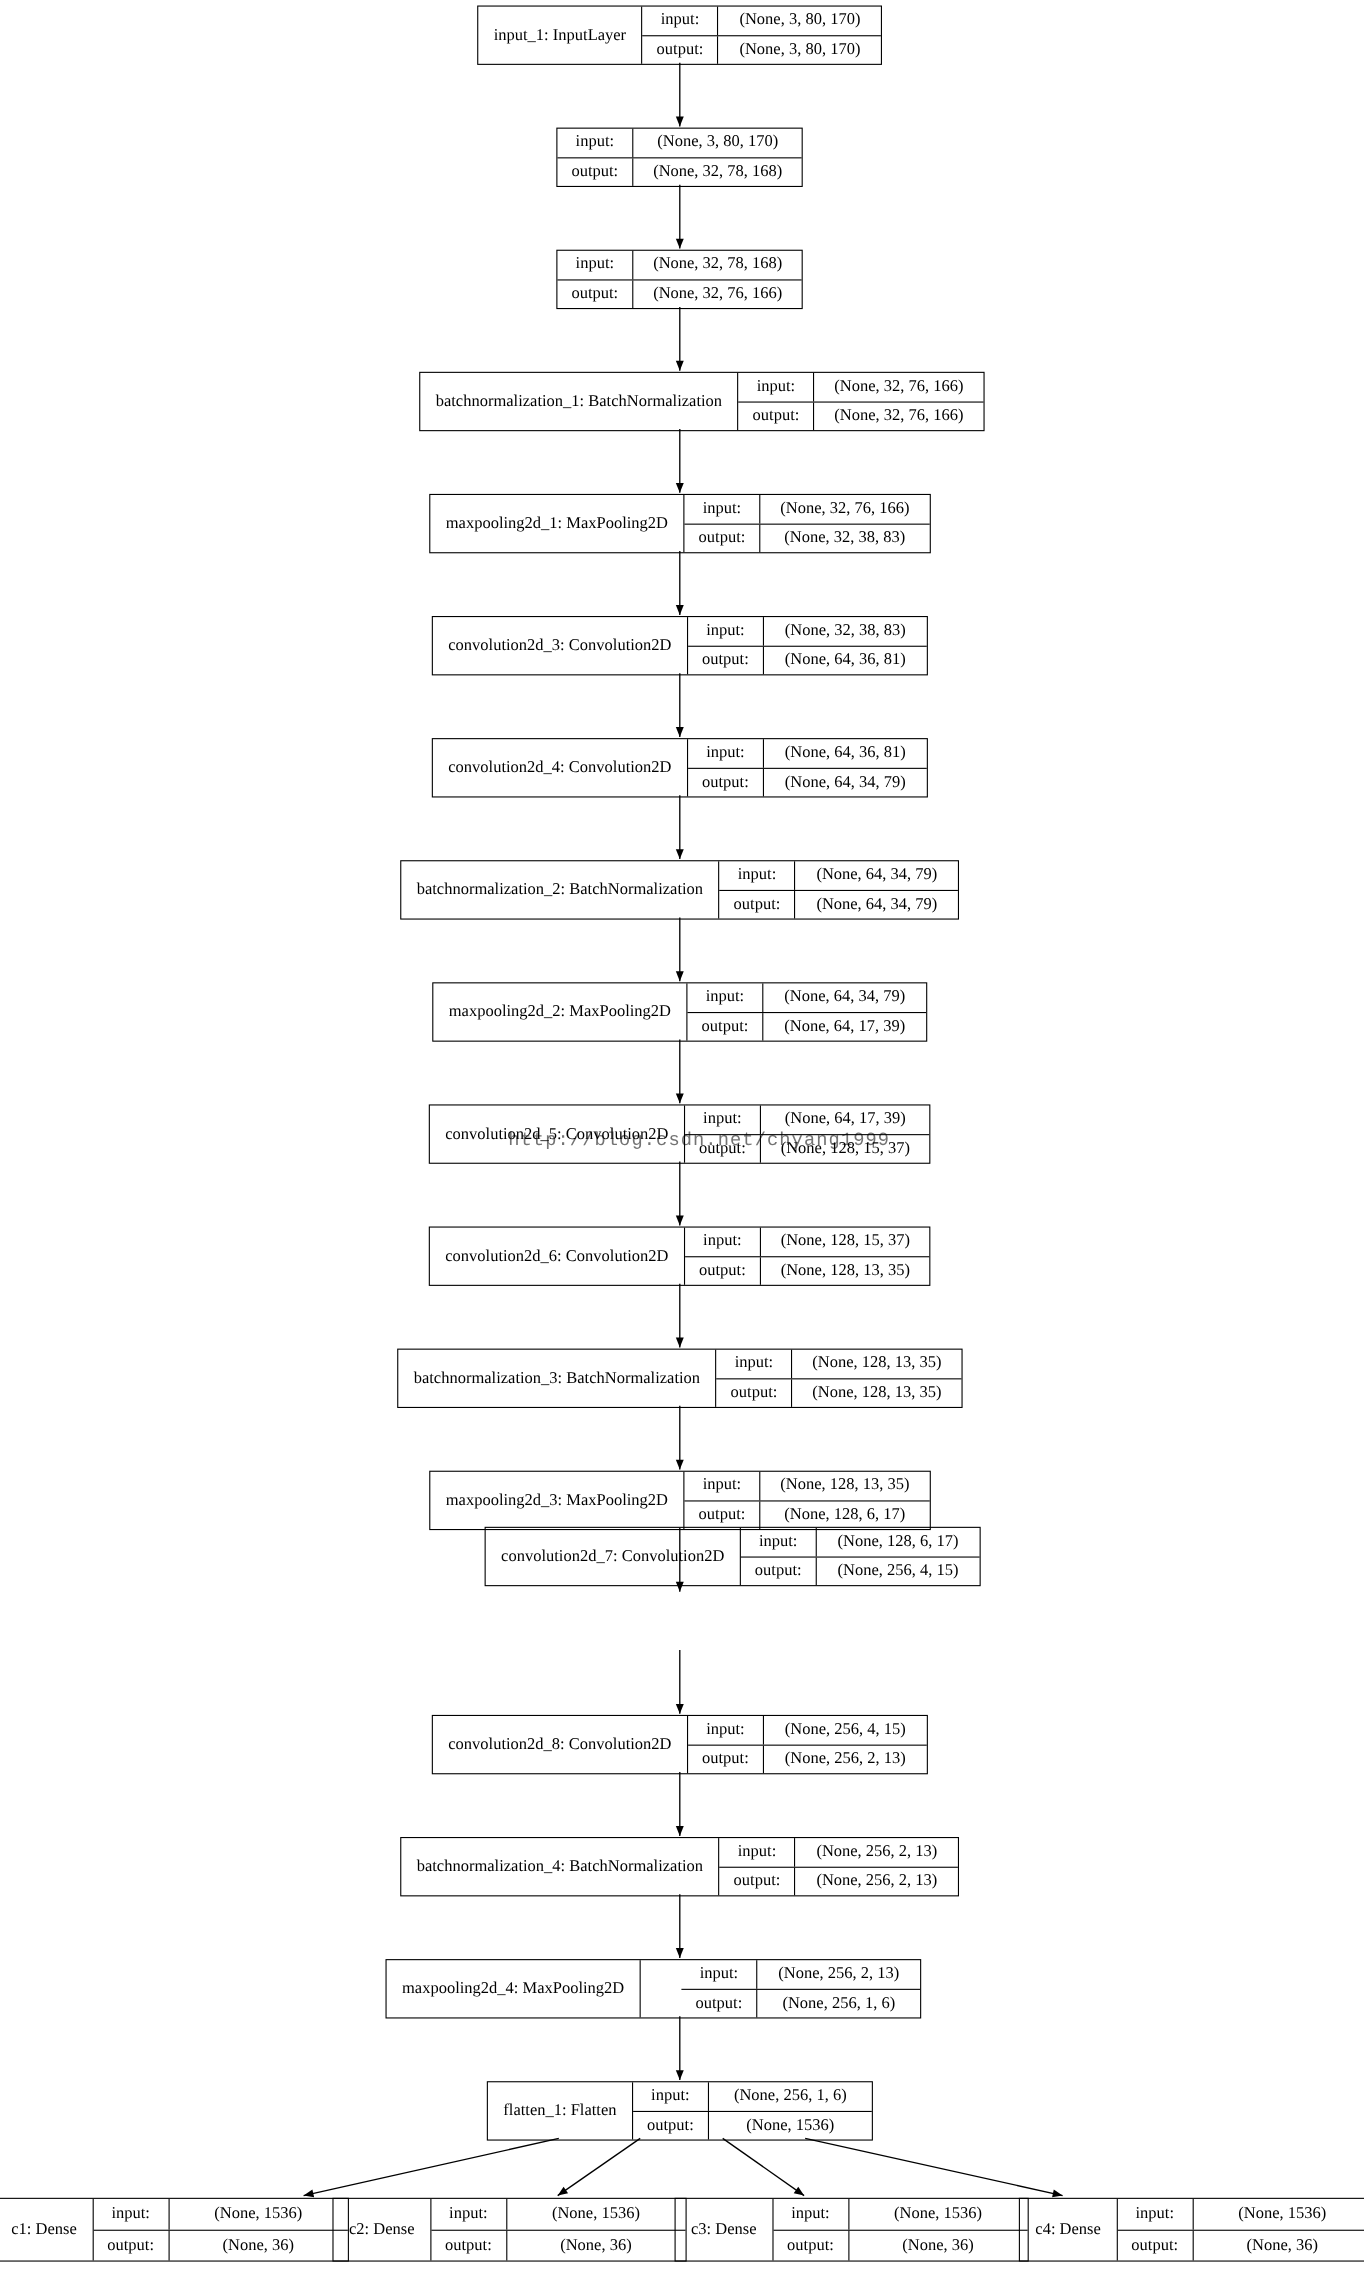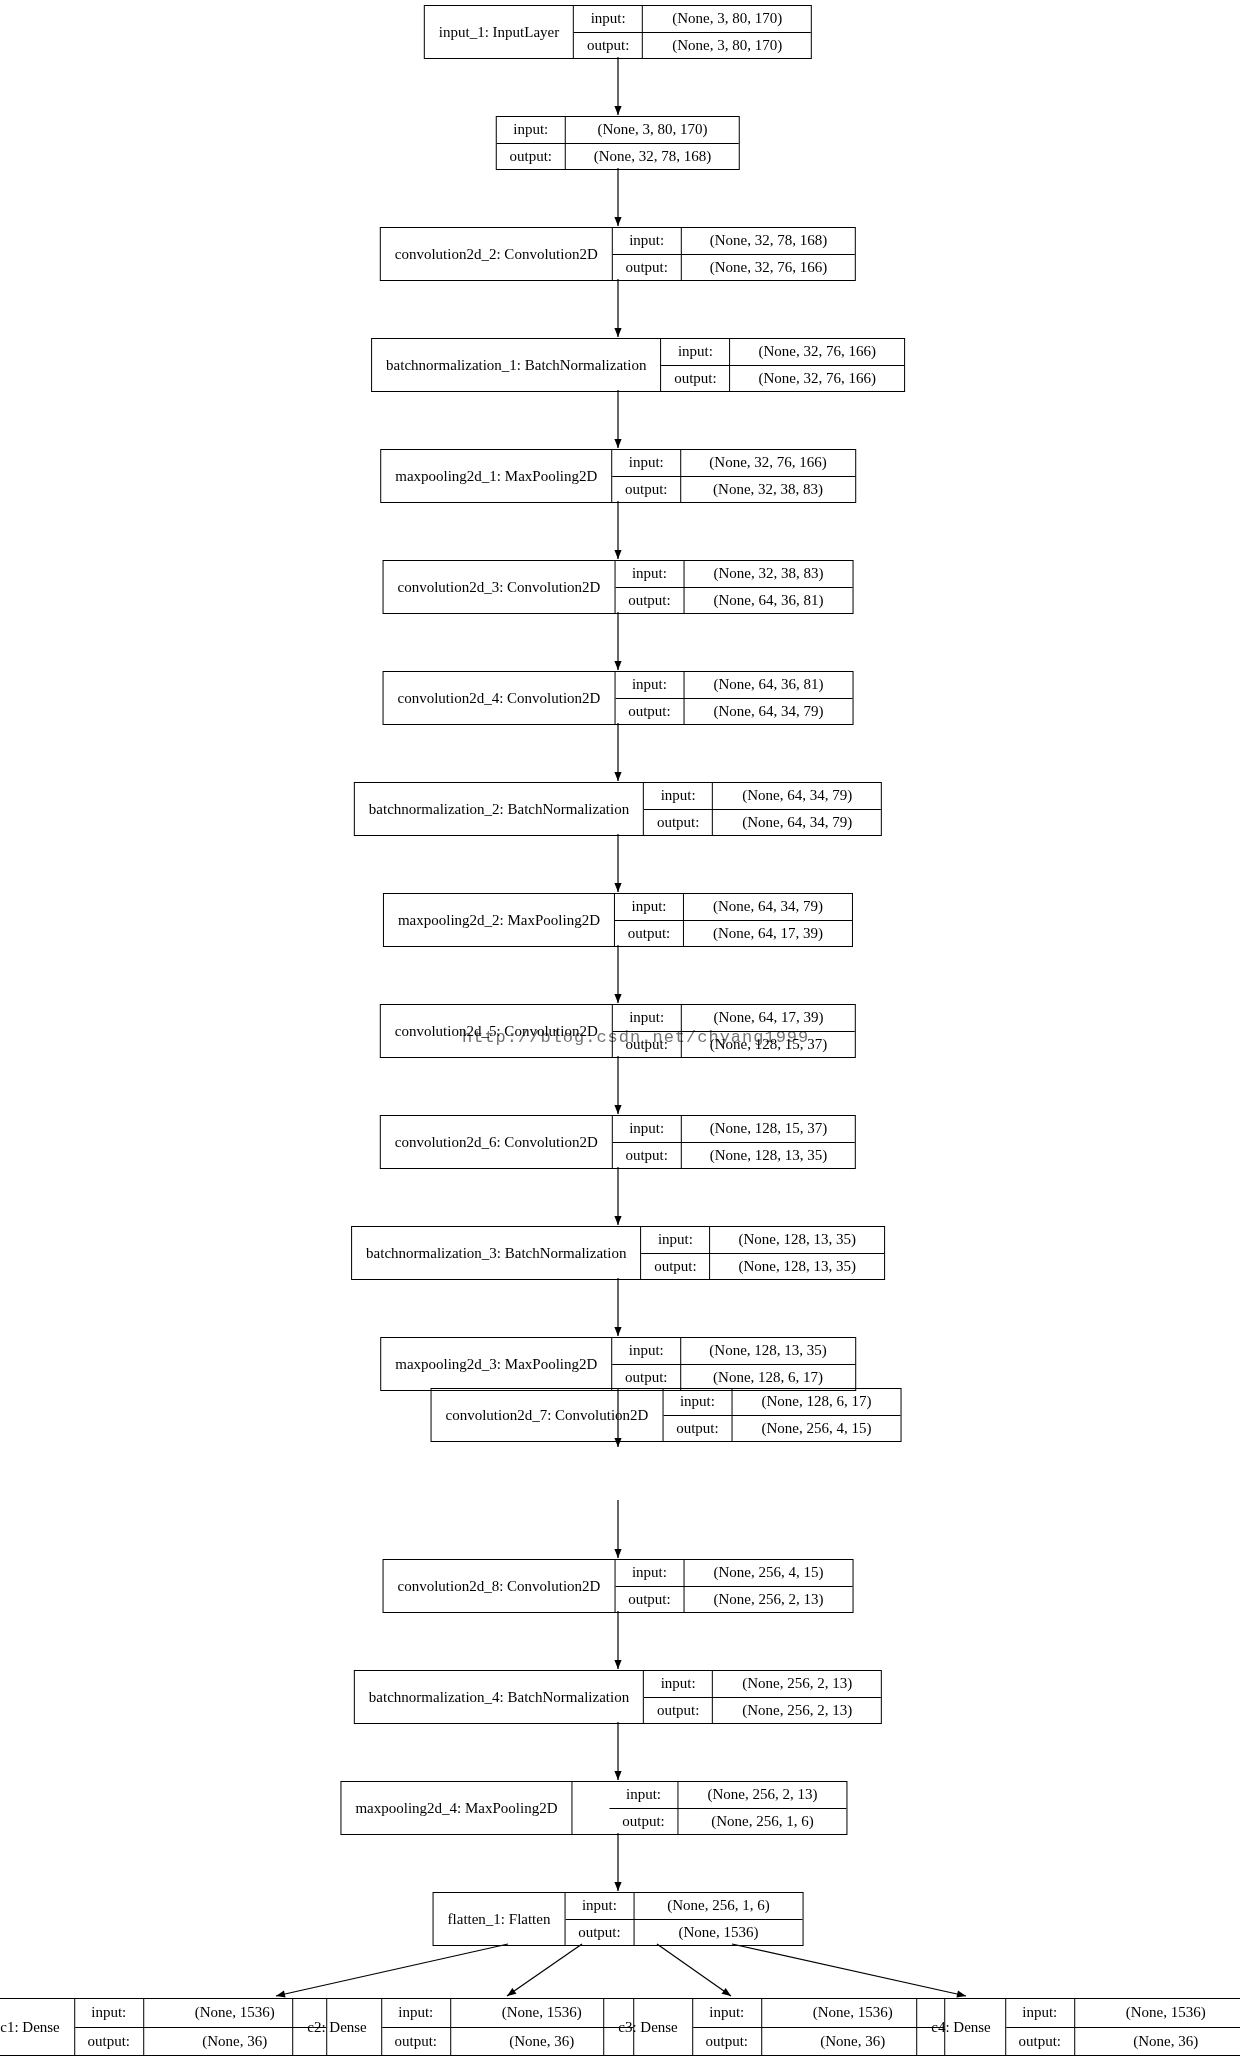--- a/index.html
+++ b/index.html
@@ -13,21 +13,21 @@
     position:absolute;transform:translateX(-50%);
     display:flex;align-items:stretch;
     border:1px solid #000;background:transparent;
     z-index:2;font-size:15px;white-space:nowrap;
   }
   .name-cell{display:flex;align-items:center;padding:0 14px;border-right:1px solid #000;}
   .io{display:flex;flex-direction:column;flex:1;}
   .io-row{display:flex;flex:1;align-items:stretch;}
   .io-row:first-child{border-bottom:1px solid #000;}
   .io-label{display:flex;align-items:center;justify-content:center;padding:0 9px;min-width:50px;border-right:1px solid #000;}
-  .io-val{flex:1;display:flex;align-items:center;justify-content:center;padding:0 28px;min-width:112px;}
+  .io-val{flex:1;display:flex;align-items:center;justify-content:center;padding:0 18px;min-width:112px;}
   .layer-box.dense .io-val{min-width:126px;}
   .watermark{
     position:absolute;left:462px;top:1028px;z-index:1;
     font-family:"Liberation Mono",monospace;font-size:17px;
     color:#737373;letter-spacing:1px;pointer-events:none;
   }
 </style>
 </head>
 <body>
 
@@ -83,21 +83,20 @@
         <div class="io-label">input:</div>
         <div class="io-val">(None, 3, 80, 170)</div>
       </div>
       <div class="io-row">
         <div class="io-label">output:</div>
         <div class="io-val">(None, 32, 78, 168)</div>
       </div>
     </div>
   </div>
       <div class="layer-box" style="top: 227px; left: 618px; height: 52px;">
-    <div class="name-cell">convolution2d_2: Convolution2D</div>
     <div class="io">
       <div class="io-row">
         <div class="io-label">input:</div>
         <div class="io-val">(None, 32, 78, 168)</div>
       </div>
       <div class="io-row">
         <div class="io-label">output:</div>
         <div class="io-val">(None, 32, 76, 166)</div>
       </div>
     </div>

